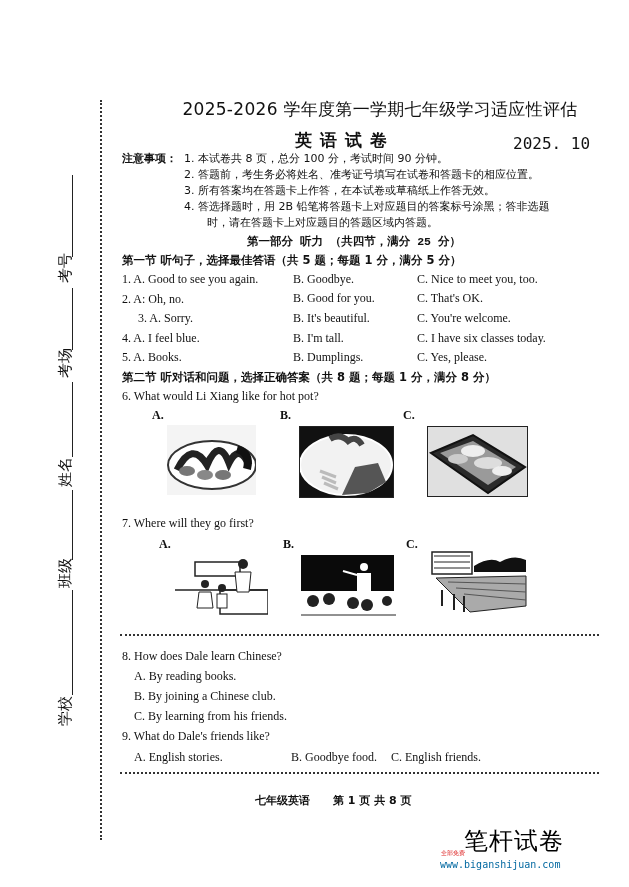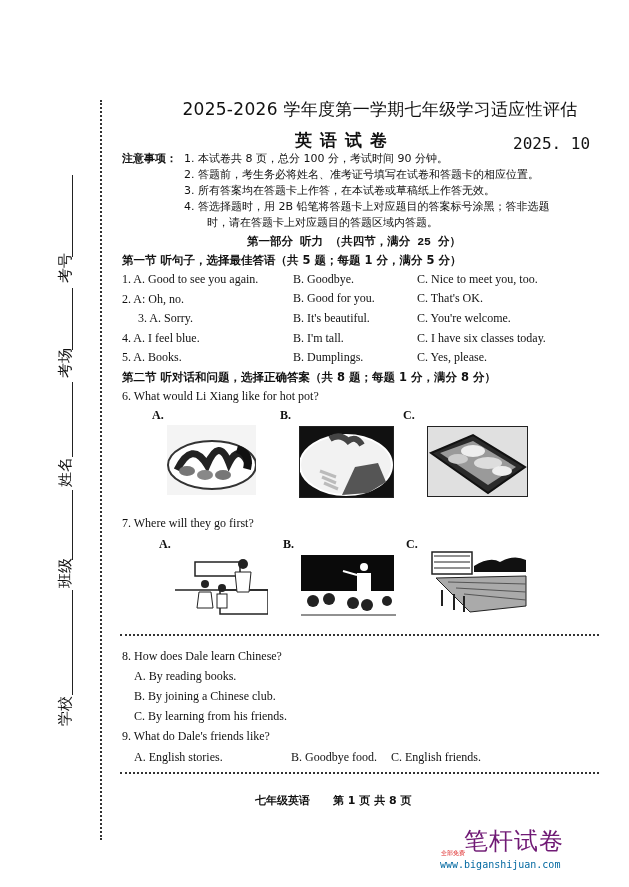--- a/index.html
+++ b/index.html
@@ -54,21 +54,21 @@
     }
     .dotted-sep {
       position: absolute; left: 120px; width: 479px; height: 0; border-top: 2px dotted #333;
     }
     .footer {
       position: absolute; top: 793px;
       font-family: "DejaVu Sans", sans-serif; font-weight: bold; font-size: 11px;
     }
     .wm-title {
       position: absolute; left: 464px; top: 825px;
-      font-family: "DejaVu Sans", sans-serif; font-size: 24px; color: #701a75; letter-spacing: 1px;
+      font-family: "DejaVu Sans", sans-serif; font-size: 24px; color: #000000; letter-spacing: 1px;
     }
     .wm-tag {
       position: absolute; left: 441px; top: 849px;
       font-family: "DejaVu Sans", sans-serif; font-size: 6px; color: #d22;
     }
     .wm-url {
       position: absolute; left: 440px; top: 859px;
       font-family: "DejaVu Sans Mono", monospace; font-size: 10px; color: #0369a1;
     }
   </style>

